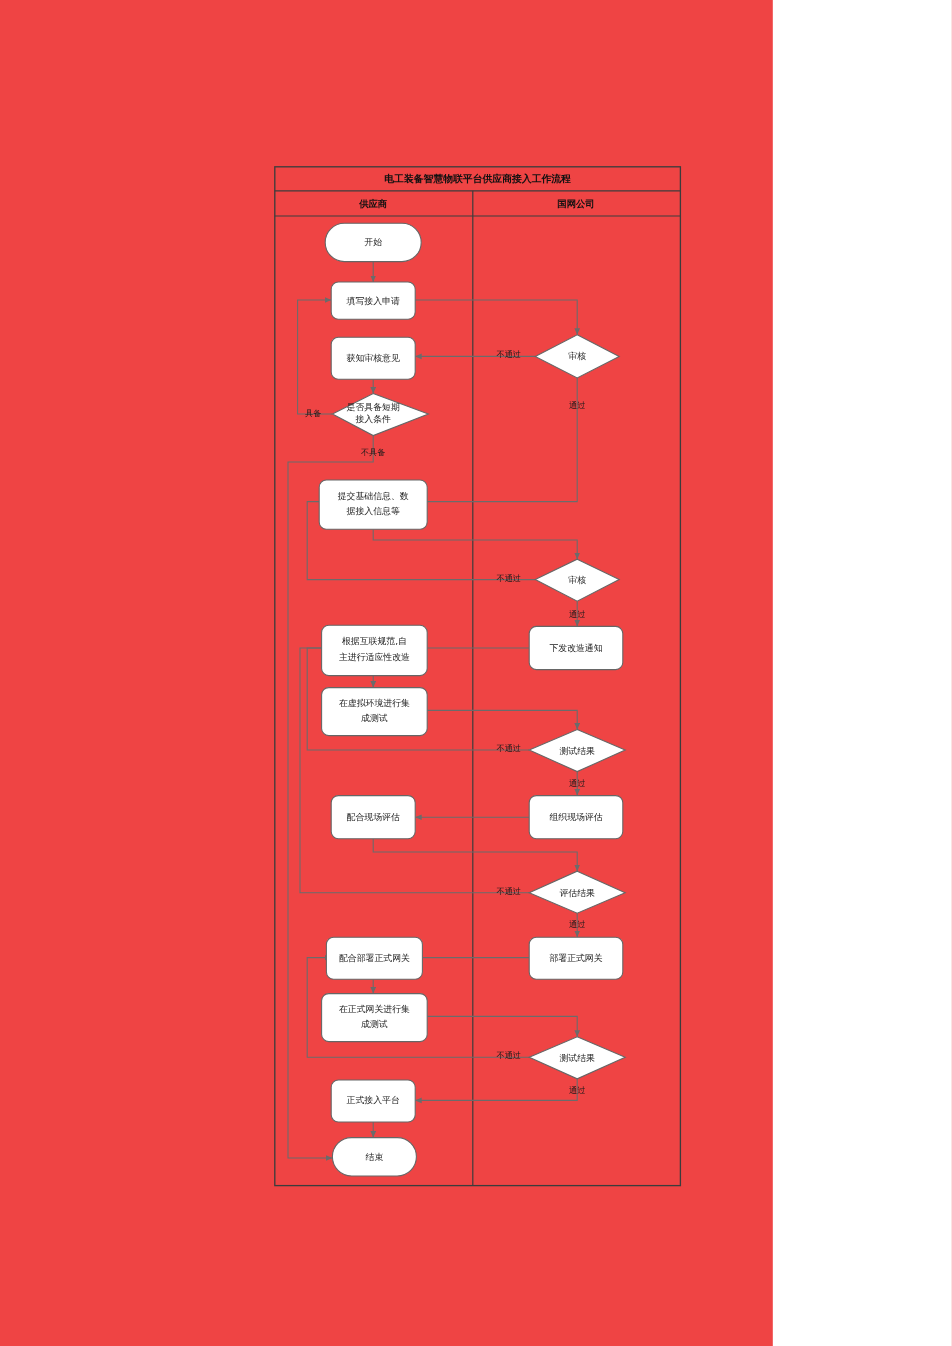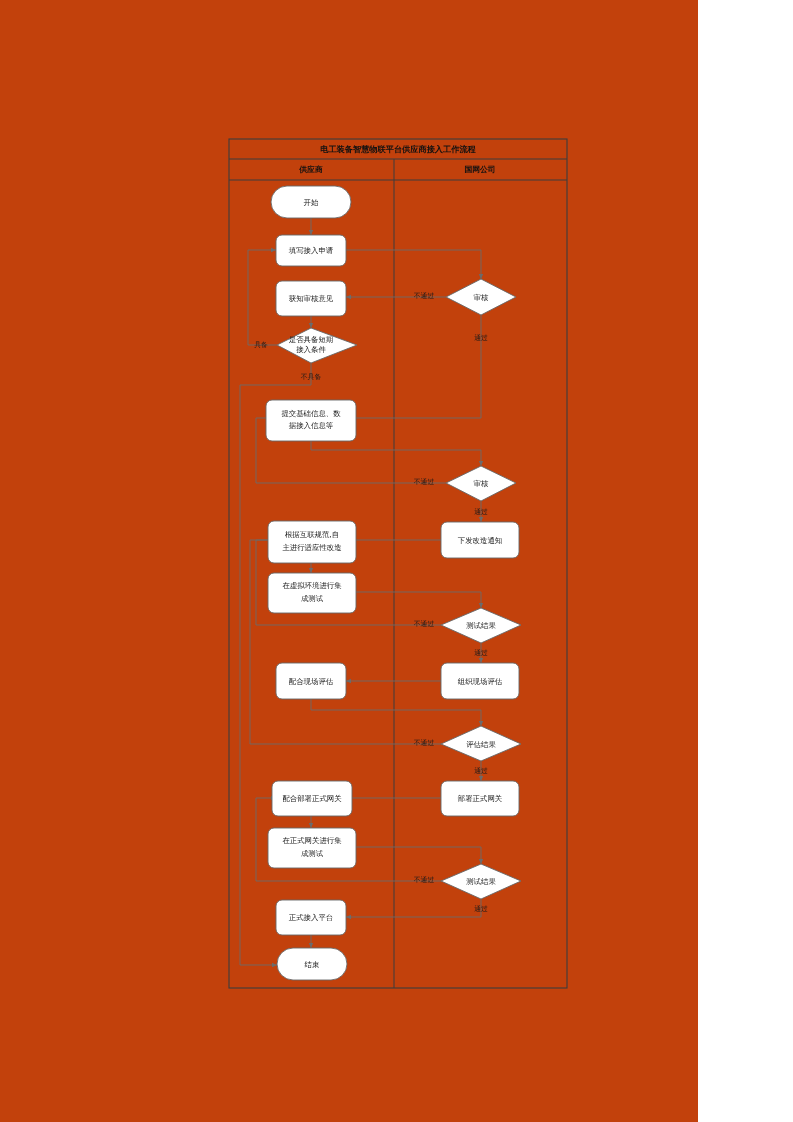--- a/index.html
+++ b/index.html
@@ -8,23 +8,23 @@
     background: #ffffff;
   }
   body {
     width: 793px;
     height: 1122px;
     font-family: "DejaVu Sans", "Liberation Sans", sans-serif;
     overflow: hidden;
   }
   #page {
     position: relative;
-    width: 698px;
+    width: 644px;
     height: 1122px;
-    background: #c2410c;
+    background: #ef4444;
   }
   svg.flow {
     position: absolute;
     top: 0;
     left: 0;
     width: 793px;
     height: 1122px;
   }
   .shape-rect {
     fill: #ffffff;

